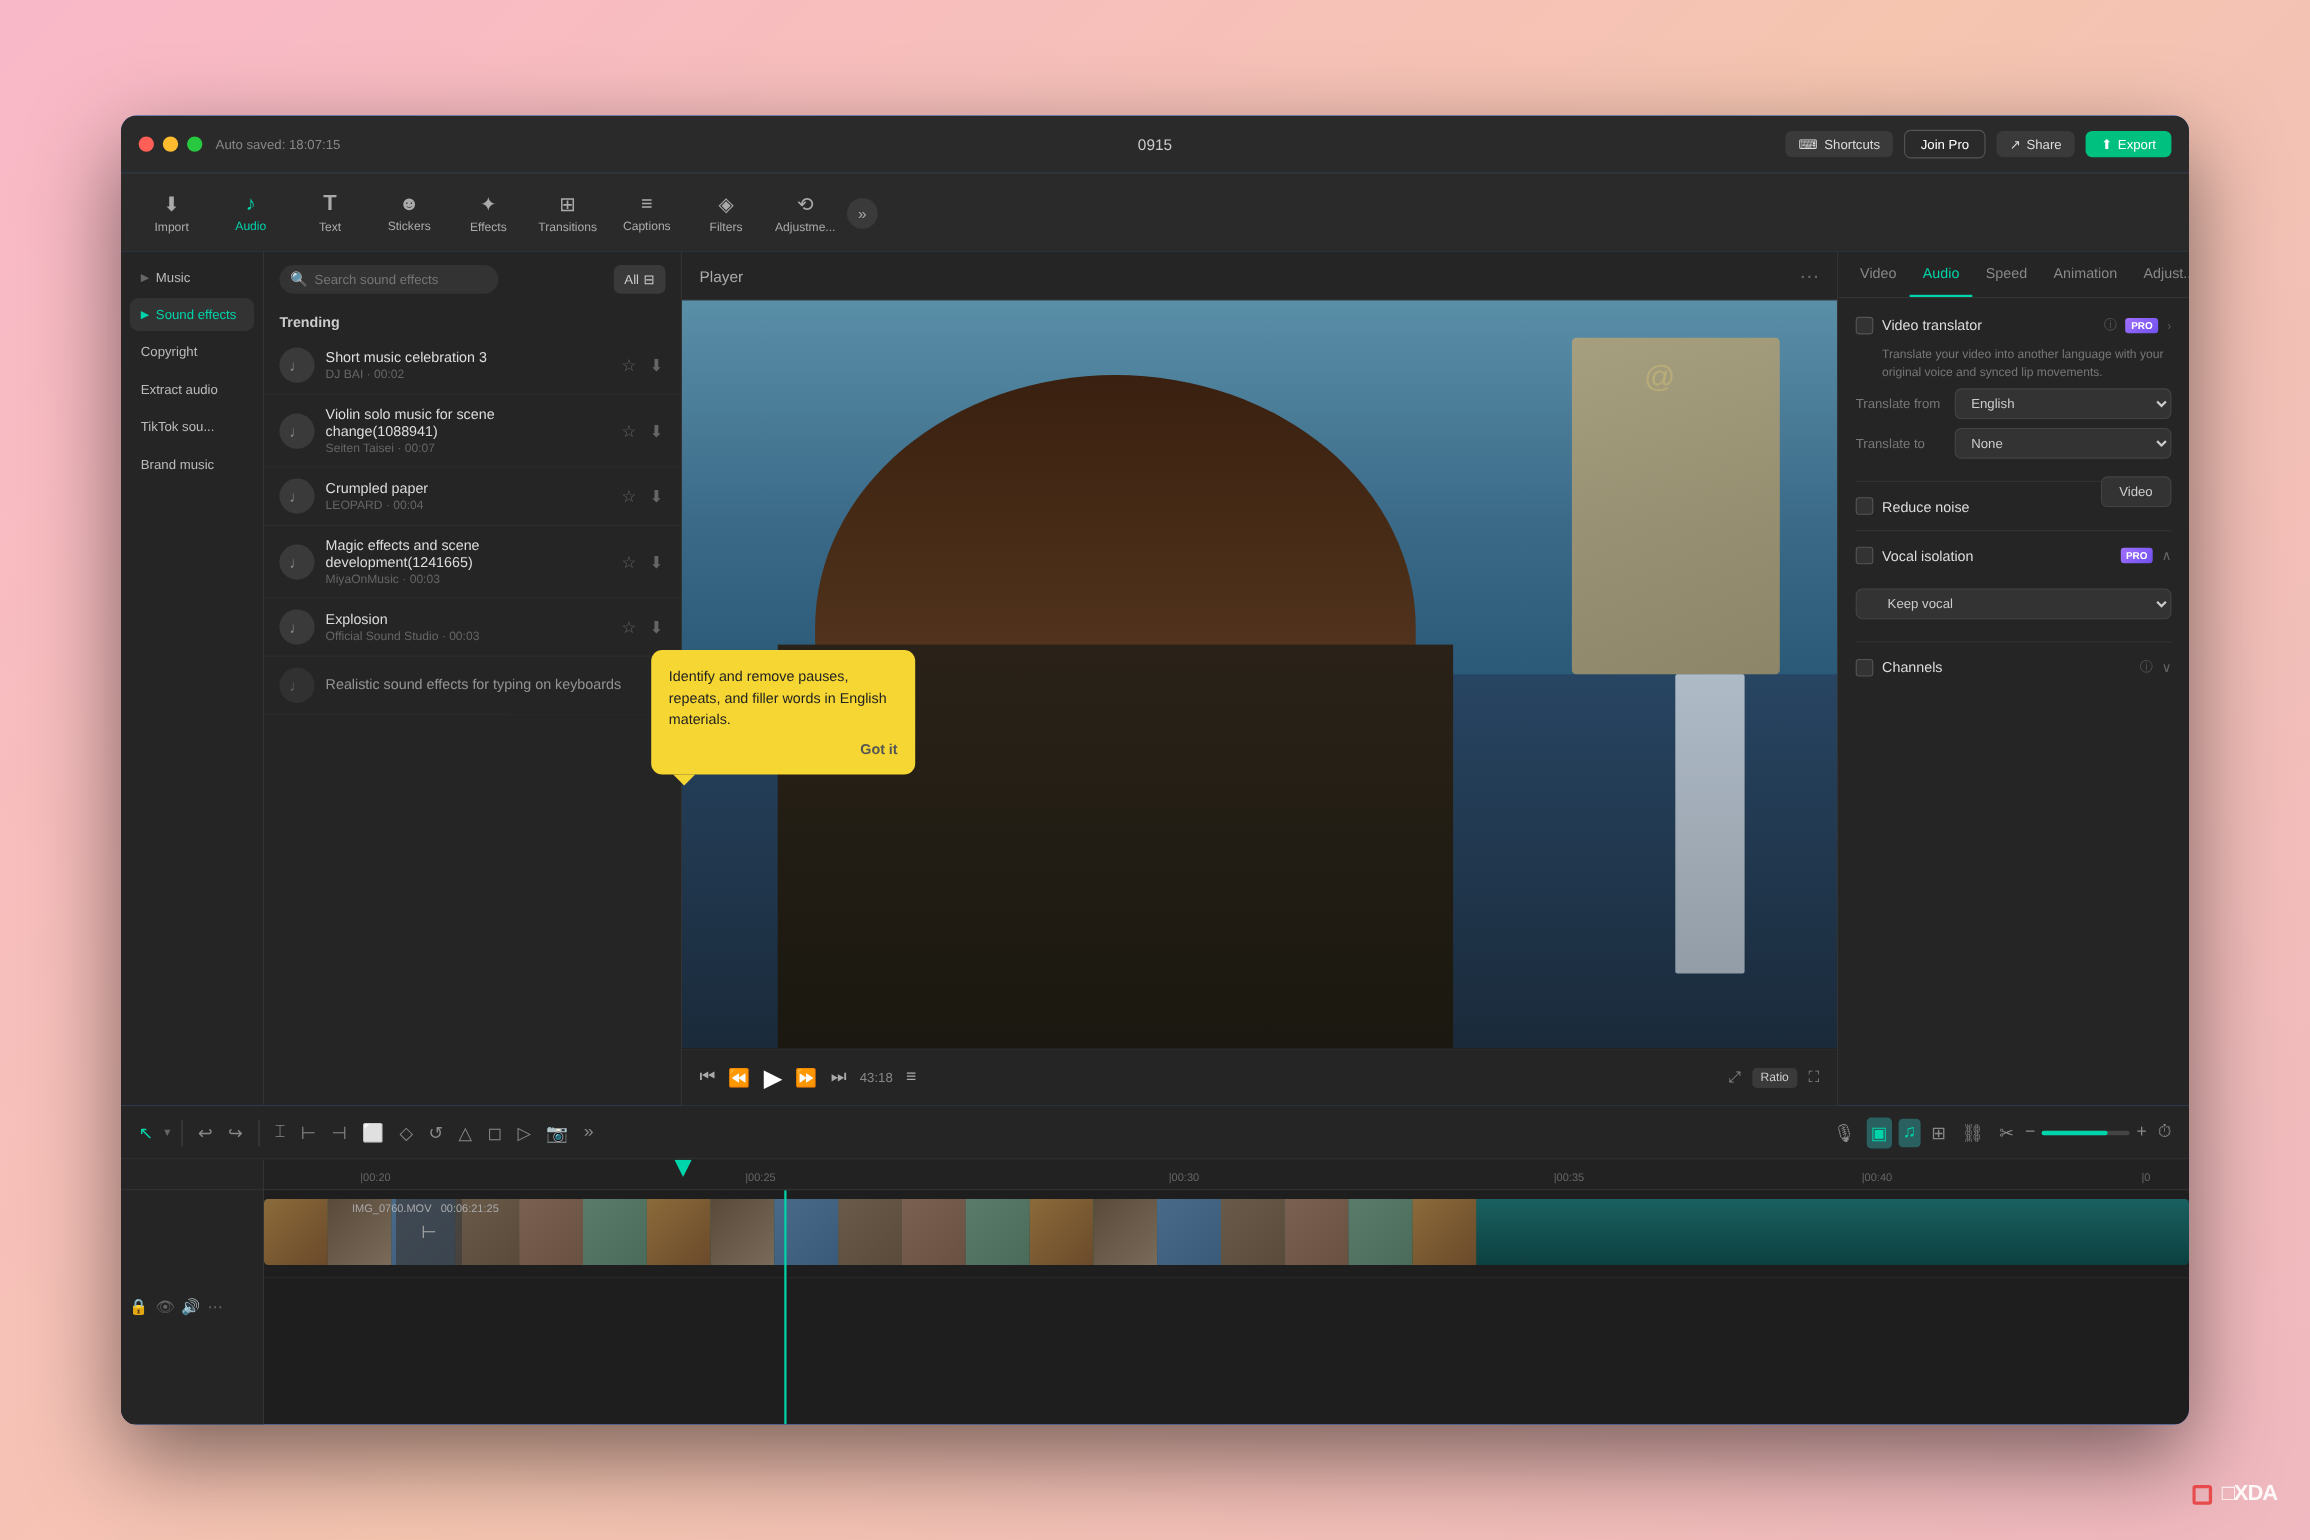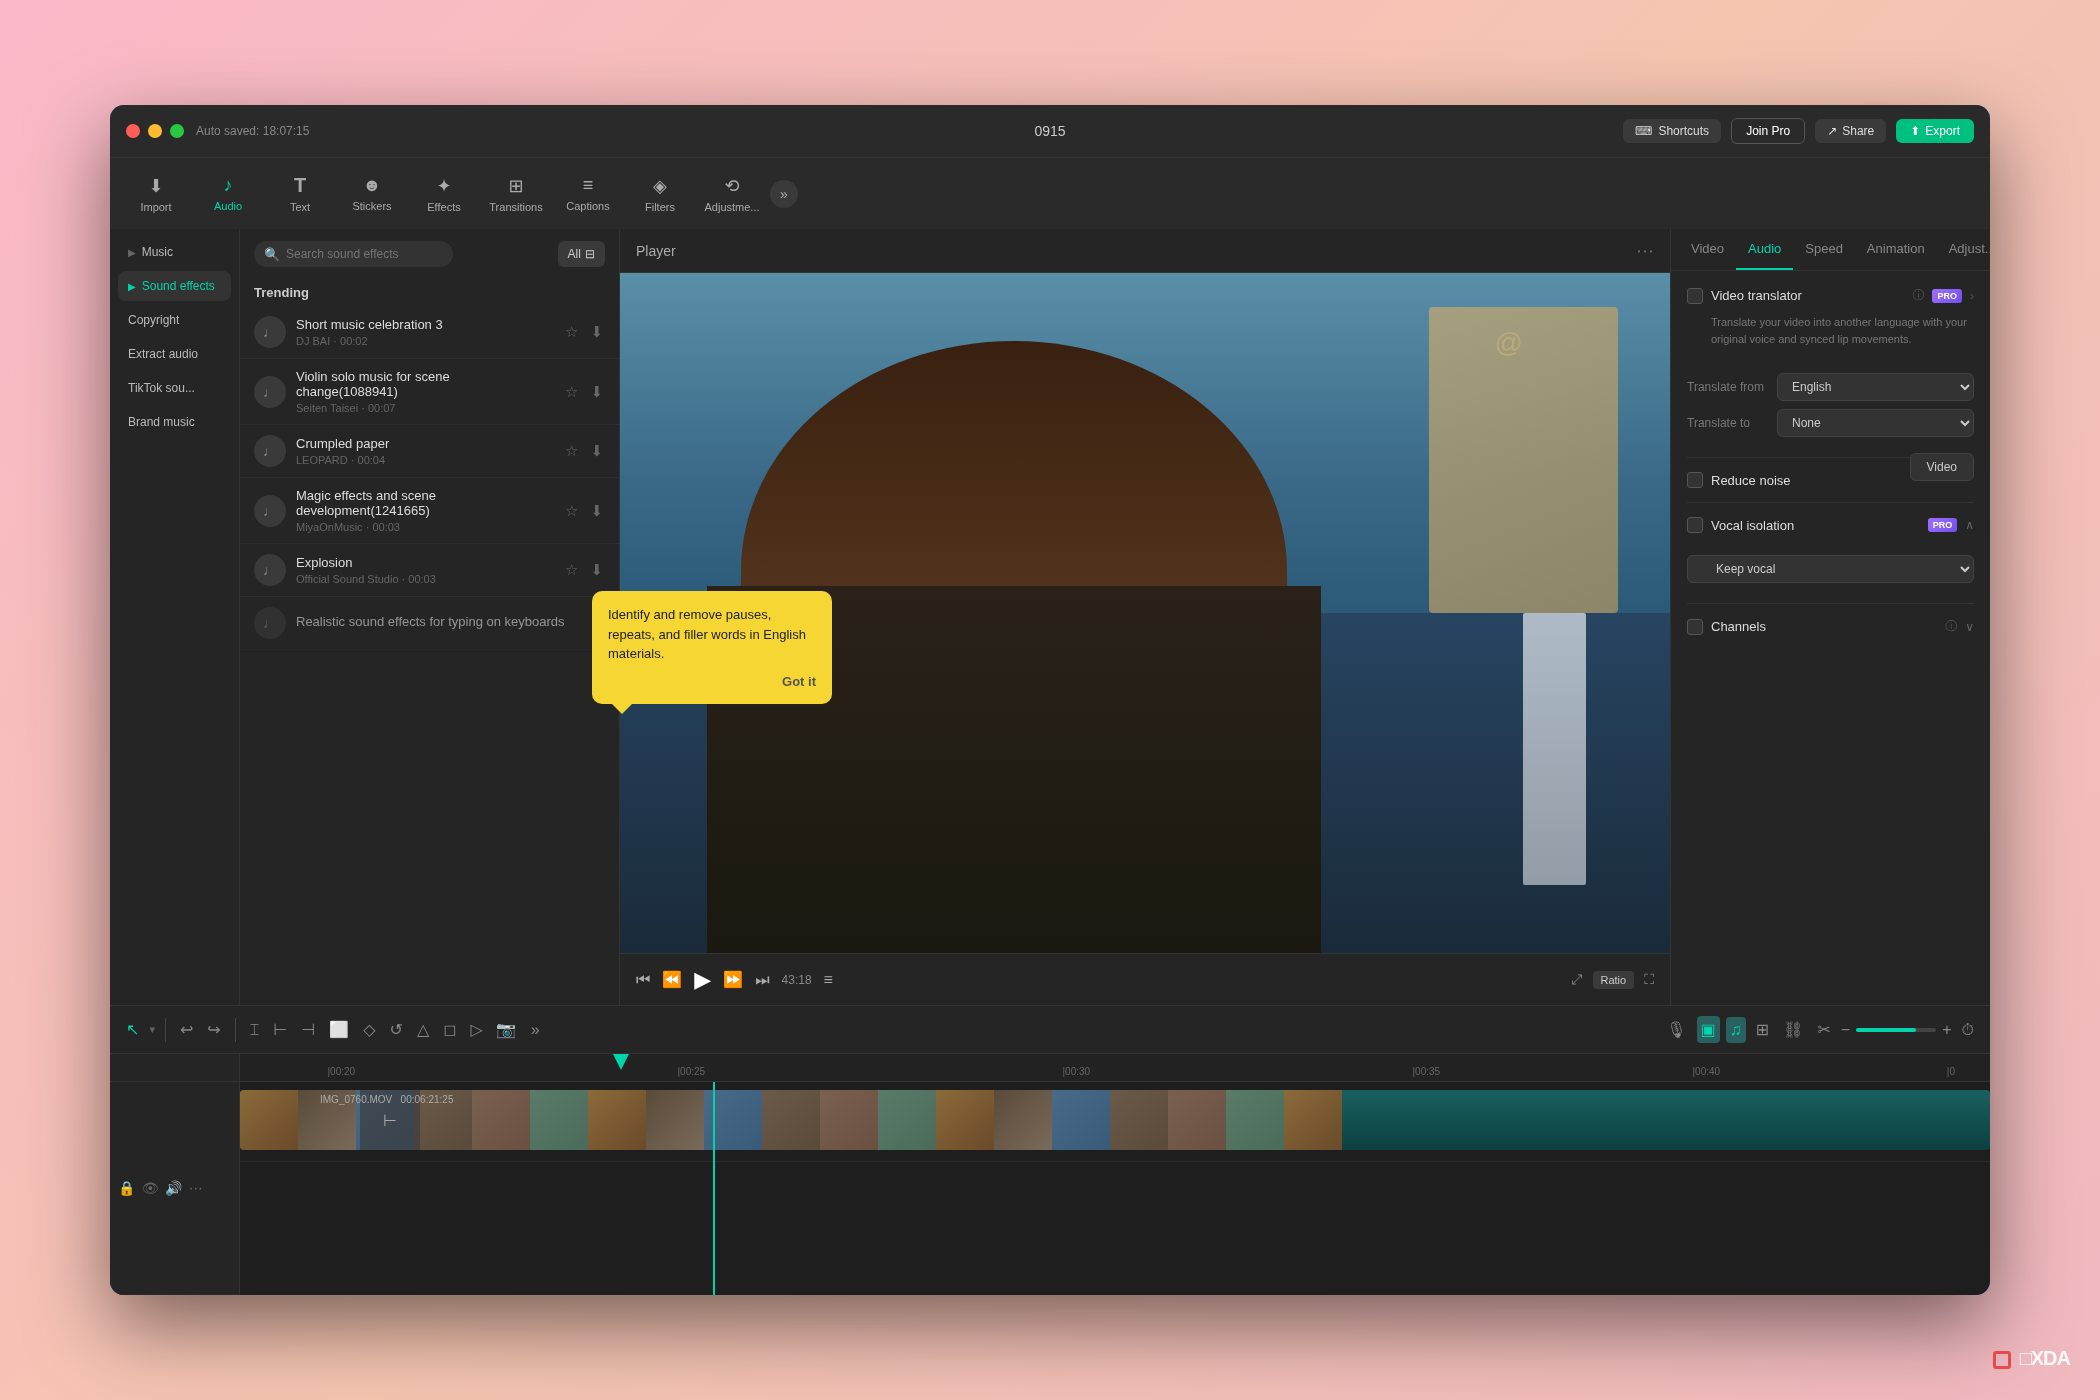--- a/index.html
+++ b/index.html
@@ -457,21 +457,21 @@
     .panel-section-title {
       color: #ddd;
       font-size: 13px;
       font-weight: 500;
       flex: 1;
     }
     .panel-section-desc {
       color: #777;
       font-size: 11px;
       line-height: 1.5;
-      margin-bottom: 26px;
+      margin-bottom: 6px;
       padding-left: 24px;
     }
     .pro-badge {
       background: linear-gradient(135deg, #a070ff, #7050ee);
       color: #fff;
       font-size: 9px;
       padding: 2px 5px;
       border-radius: 3px;
       font-weight: 600;
     }

